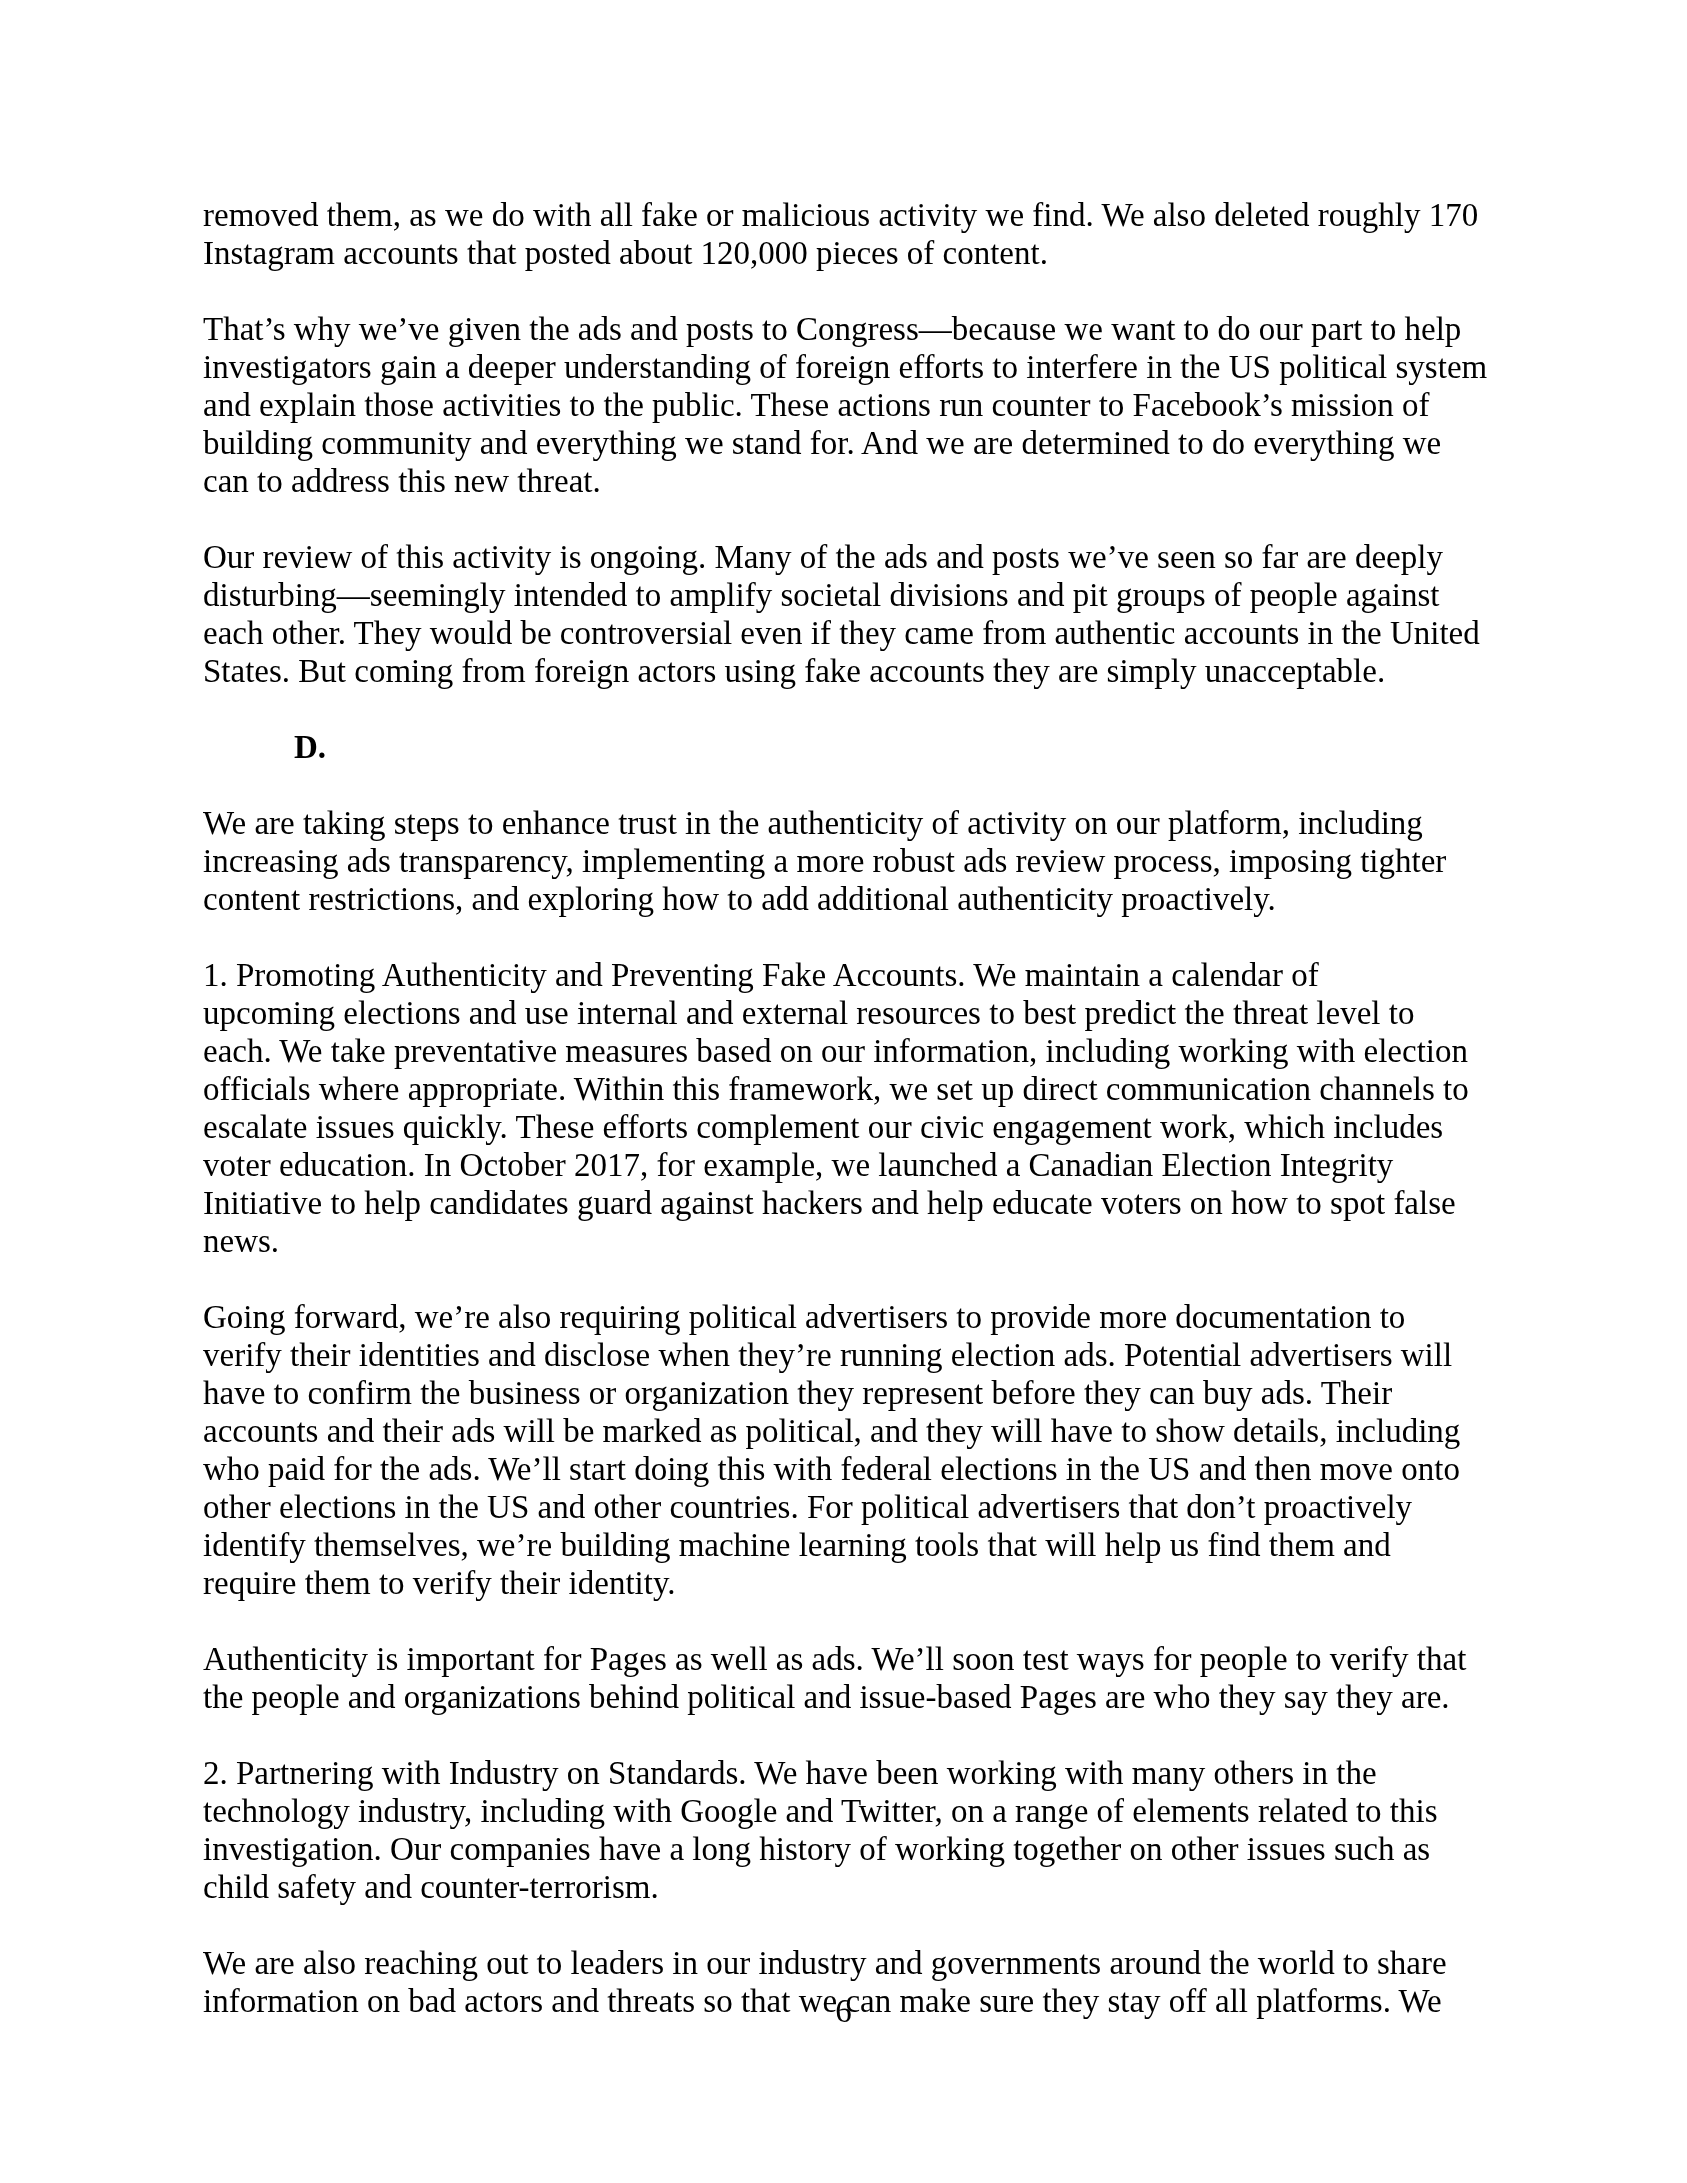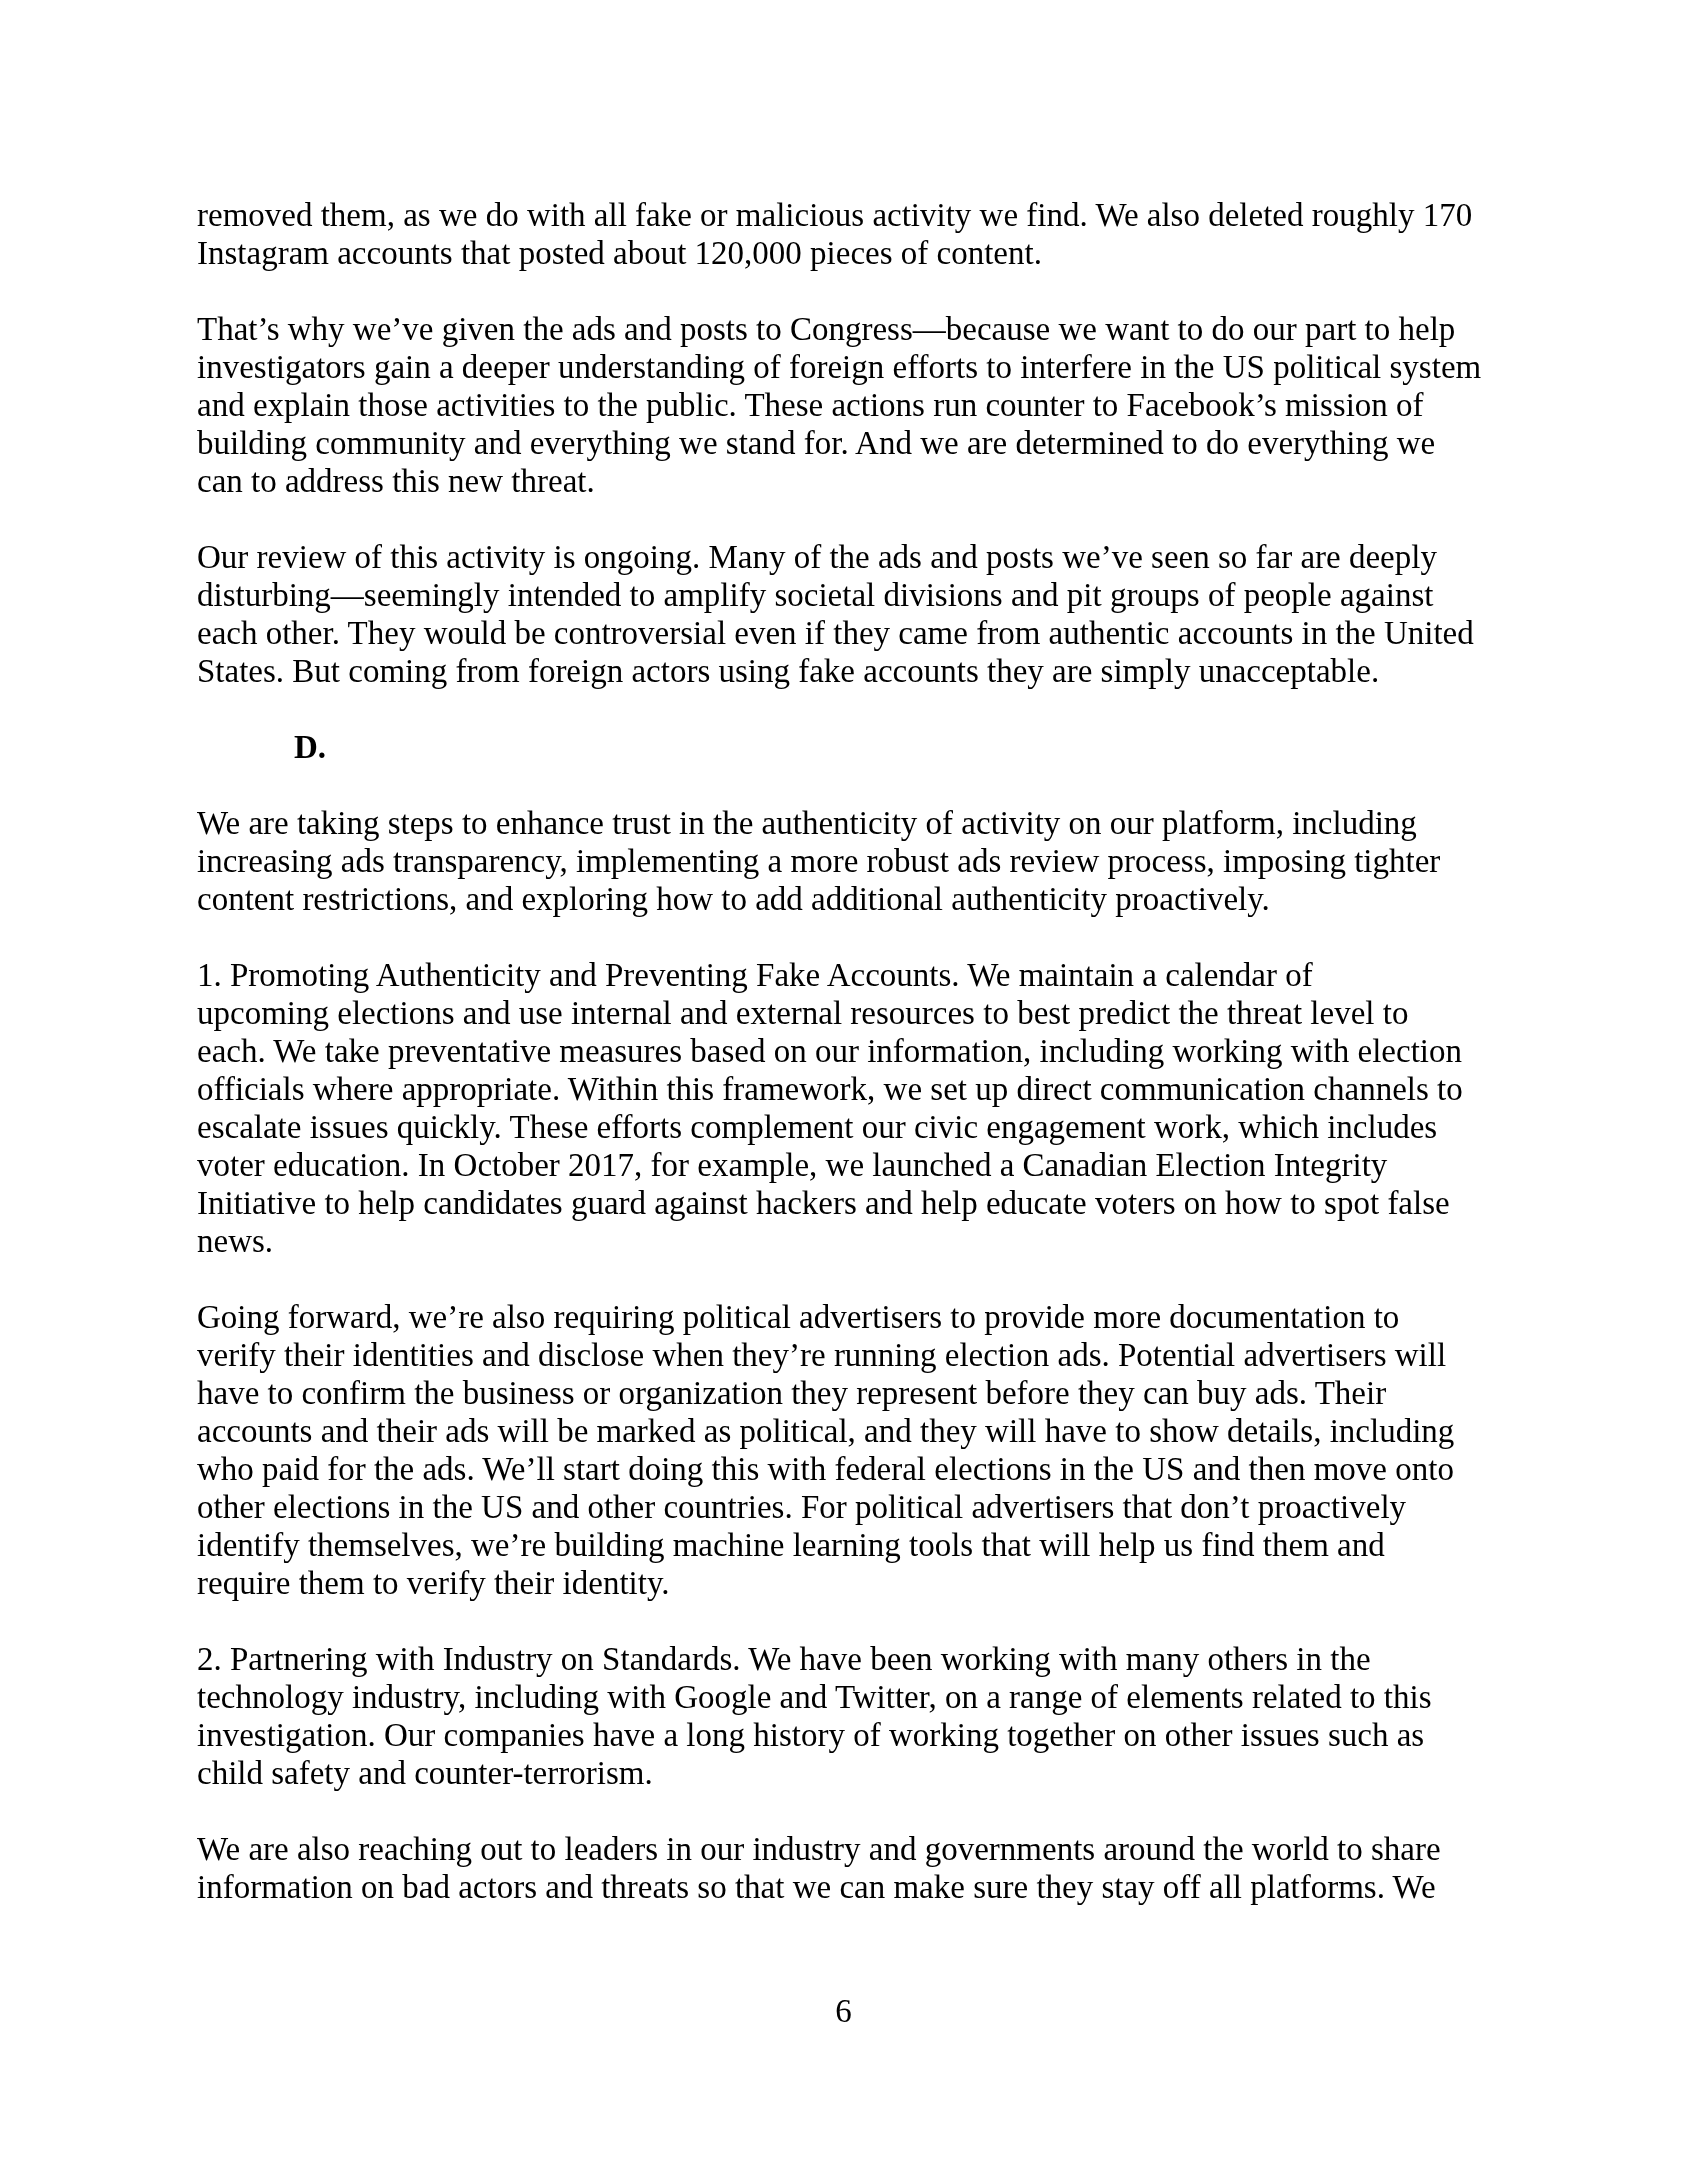--- a/index.html
+++ b/index.html
@@ -2,21 +2,21 @@
 <html style="font-size:10.6px"><head>
   <meta charset="utf-8">
   <style>
     html, body { margin: 0; padding: 0; background: #ffffff; }
     body { width: 1687px; height: 2183px; position: relative; overflow: hidden; }
     .page {
       position: absolute; left: 195px; top: 196px; width: 1317px;
       font-family: "Liberation Serif", "DejaVu Serif", serif;
       font-size: 33px; line-height: 38px; color: #000;
     }
-    .para { margin: 0 0 38px 2px; white-space: pre-line; }
+    .para { margin: 0 0 38px 8px; white-space: pre-line; }
     .heading {
       margin: 0 0 38px 0; font-weight: bold; display: flex;
     }
     .heading .letter { width: 99px; margin-left: 99px; }
     .lead { font-weight: normal; }
     .page-number {
       position: absolute; left: 0; right: 0; top: 1993px; text-align: center;
       font-family: "Liberation Serif", "DejaVu Serif", serif; font-size: 33px;
     }
   </style>
@@ -54,20 +54,22 @@
 news.</span></p>
 
   <p class="para">Going forward, we’re also requiring political advertisers to provide more documentation to
 verify their identities and disclose when they’re running election ads. Potential advertisers will
 have to confirm the business or organization they represent before they can buy ads. Their
 accounts and their ads will be marked as political, and they will have to show details, including
 who paid for the ads. We’ll start doing this with federal elections in the US and then move onto
 other elections in the US and other countries. For political advertisers that don’t proactively
 identify themselves, we’re building machine learning tools that will help us find them and
 require them to verify their identity.</p>
+  <p class="para">Authenticity is important for Pages as well as ads. We’ll soon test ways for people to verify that
+the people and organizations behind political and issue-based Pages are who they say they are.</p>
 
   <p class="para"><span class="lead">2. Partnering with Industry on Standards.</span><span> We have been working with many others in the
 technology industry, including with Google and Twitter, on a range of elements related to this
 investigation. Our companies have a long history of working together on other issues such as
 child safety and counter-terrorism.</span></p>
 
   <p class="para">We are also reaching out to leaders in our industry and governments around the world to share
 information on bad actors and threats so that we can make sure they stay off all platforms. We</p>
 </div>
 

